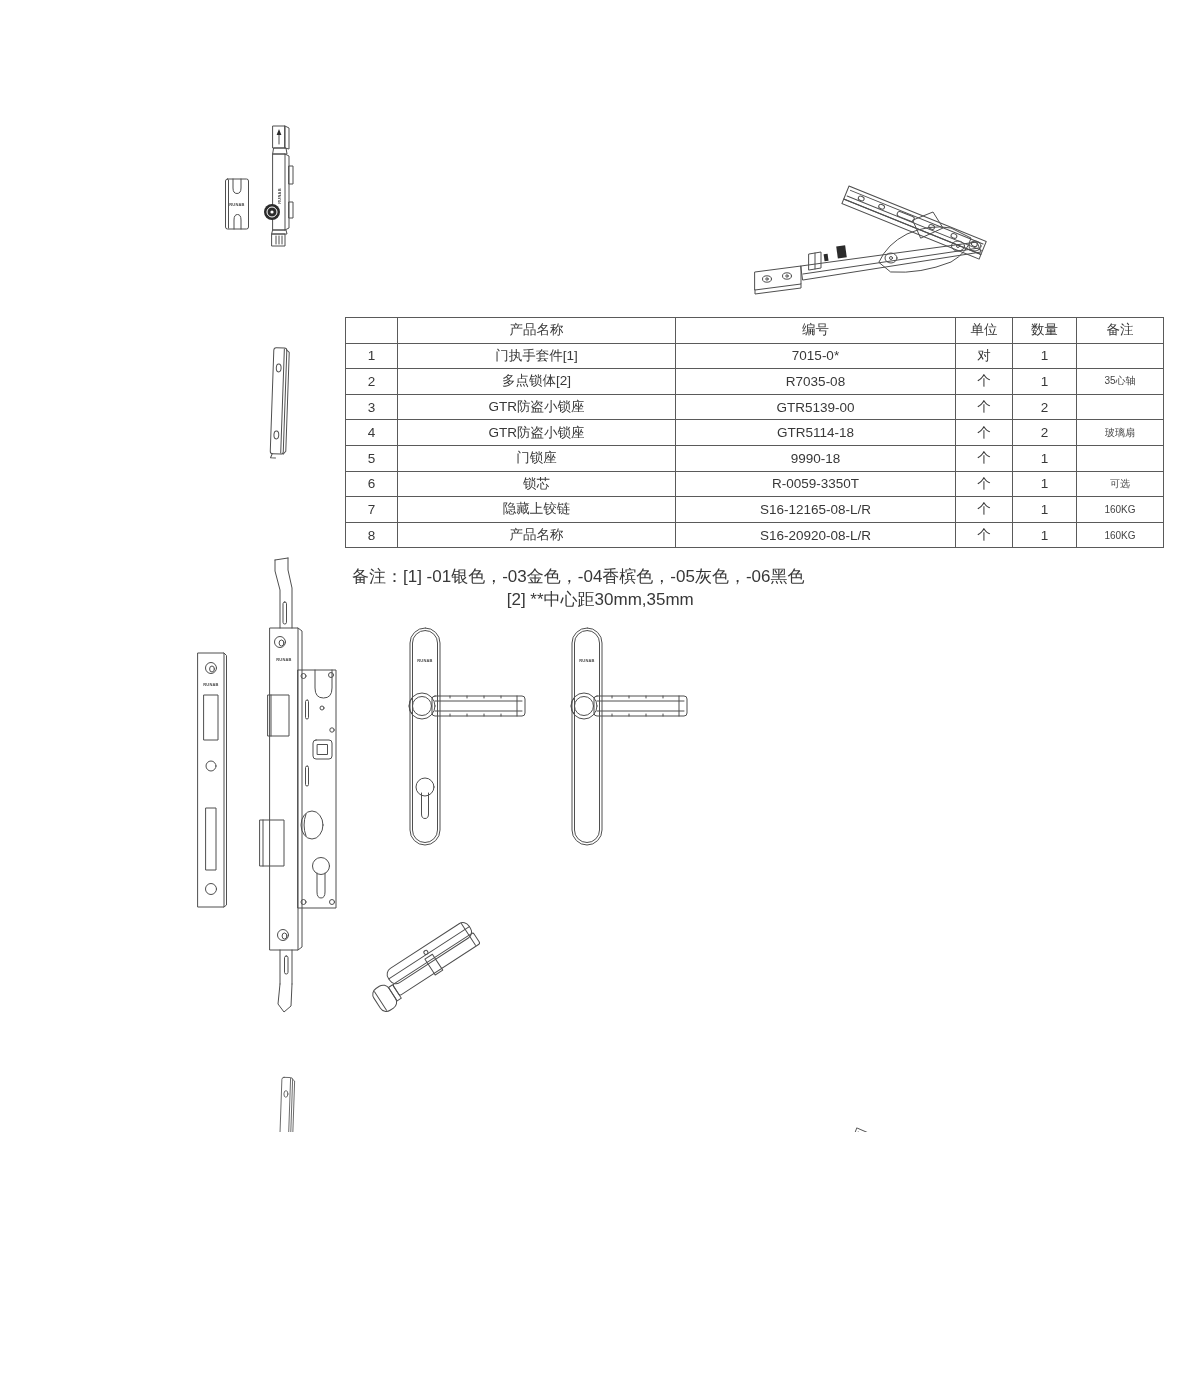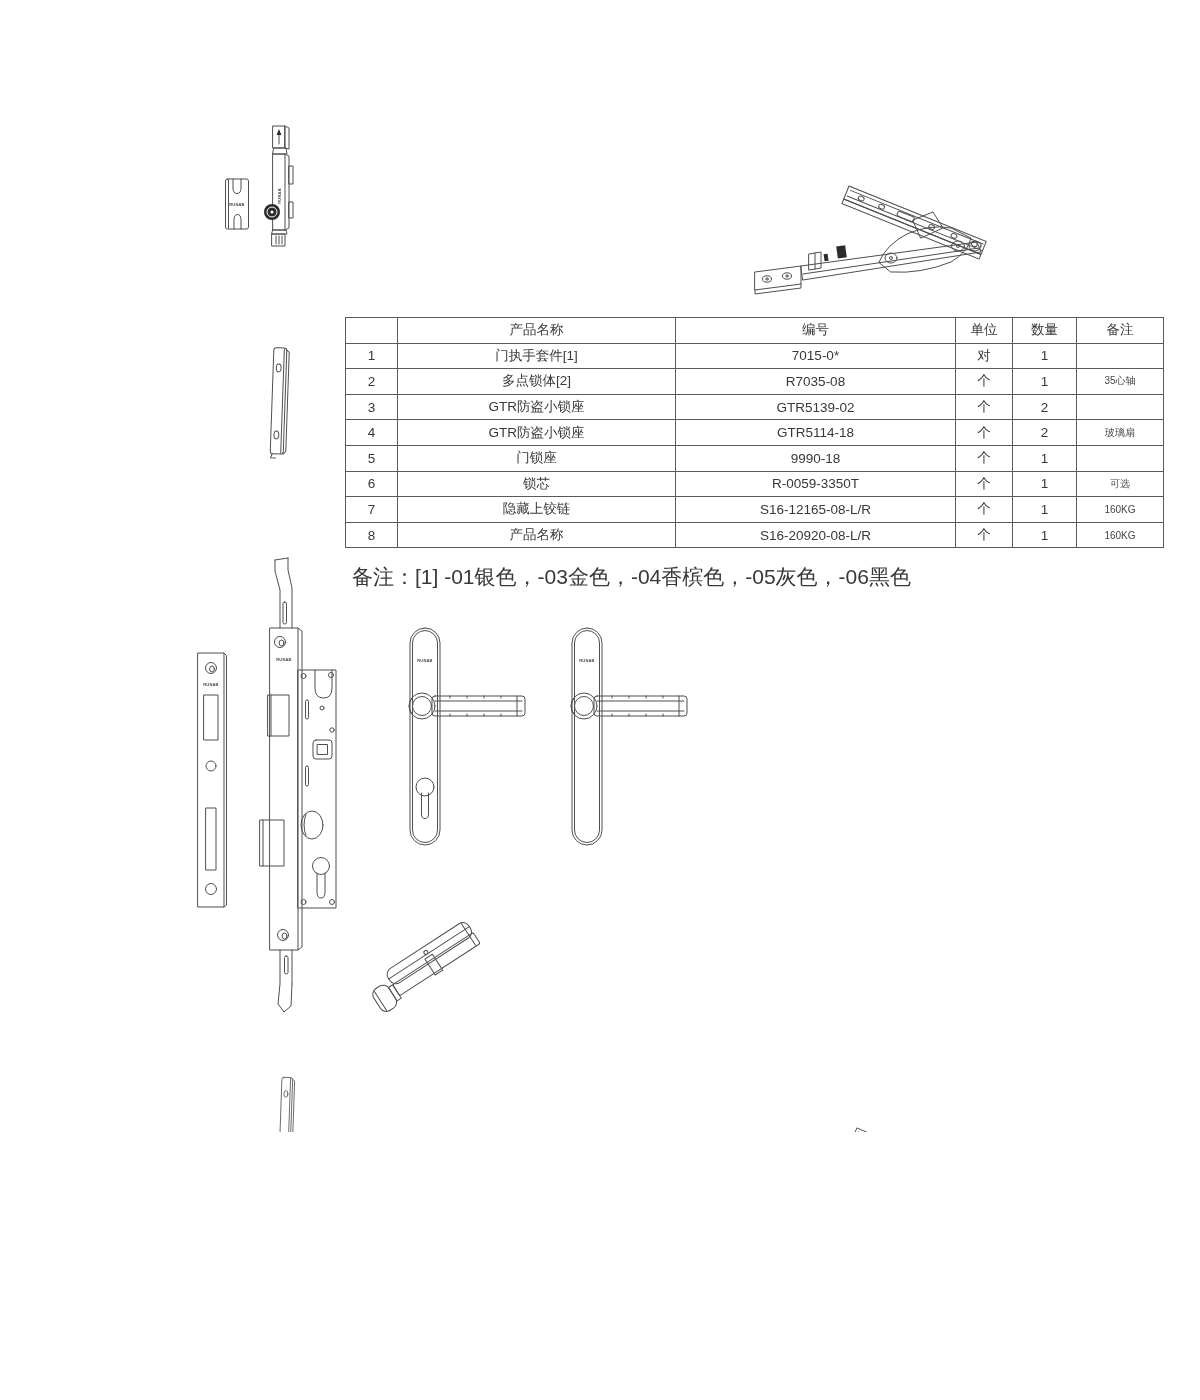--- a/index.html
+++ b/index.html
@@ -28,21 +28,21 @@
     border-collapse:collapse;table-layout:fixed;
   }
   .parts-table th,.parts-table td{
     border:1px solid var(--border);height:24.6px;padding:0;
     text-align:center;vertical-align:middle;
     font-size:13.5px;font-weight:normal;color:var(--text);
     white-space:nowrap;overflow:hidden;
   }
   .parts-table td.c-remark{font-size:10px;color:#444;}
 
-  .notes{position:absolute;left:352px;top:565px;font-size:21px;color:var(--text);line-height:23px;text-align:center;}
+  .notes{position:absolute;left:352px;top:565px;font-size:17px;color:var(--text);line-height:23px;text-align:center;}
   .notes .indent{margin-left:44px;}
 </style>
 </head>
 <body>
 
 <div class="canvas">
 
   <div class="drawing" style="left:224px;top:178px">
     <svg width="26" height="52" viewBox="0 0 26 52">
       <g class="ln">
@@ -165,21 +165,21 @@
         <td>2</td>
         <td>多点锁体[2]</td>
         <td>R7035-08</td>
         <td>个</td>
         <td>1</td>
         <td class="c-remark">35心轴</td>
       </tr>
       <tr>
         <td>3</td>
         <td>GTR防盗小锁座</td>
-        <td>GTR5139-02</td>
+        <td>GTR5139-00</td>
         <td>个</td>
         <td>2</td>
         <td class="c-remark"></td>
       </tr>
       <tr>
         <td>4</td>
         <td>GTR防盗小锁座</td>
         <td>GTR5114-18</td>
         <td>个</td>
         <td>2</td>
@@ -217,20 +217,21 @@
         <td>1</td>
         <td class="c-remark">160KG</td>
       </tr>
     </tbody>
   </table>
 
   <div class="notes">
     <div class="note-row">
       <span>备注：</span><span>[1] -01银色，-03金色，-04香槟色，-05灰色，-06黑色</span>
     </div>
+    <div class="note-row indent">[2] **中心距30mm,35mm</div>
   </div>
 
   <div class="drawing" style="left:195px;top:651px">
     <svg width="34" height="258" viewBox="0 0 34 258">
       <g class="ln">
         <rect x="3" y="2" width="26" height="254"></rect>
         <polyline points="29,2 31.5,4.5 31.5,254 29,256"></polyline>
         <circle cx="16" cy="17" r="5.5"></circle>
           <ellipse cx="17" cy="18" rx="2.4" ry="3"></ellipse>
         <rect x="9" y="44" width="14" height="45"></rect>

